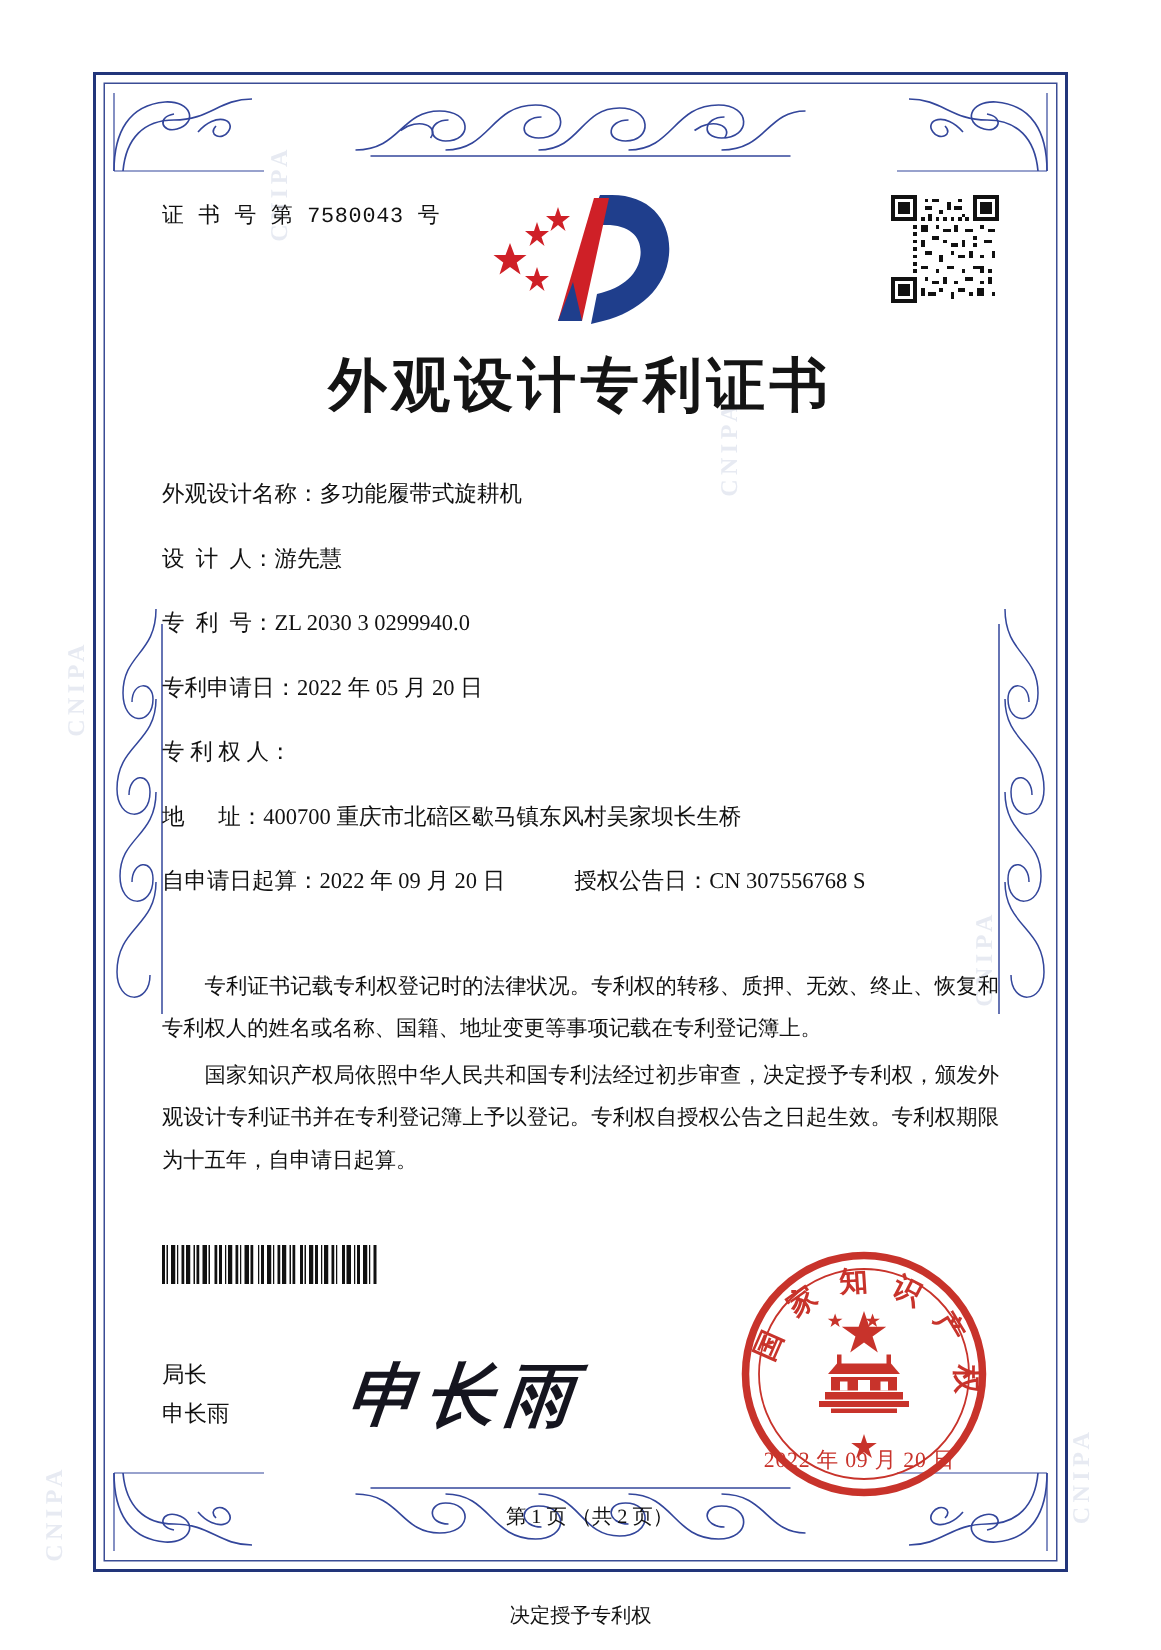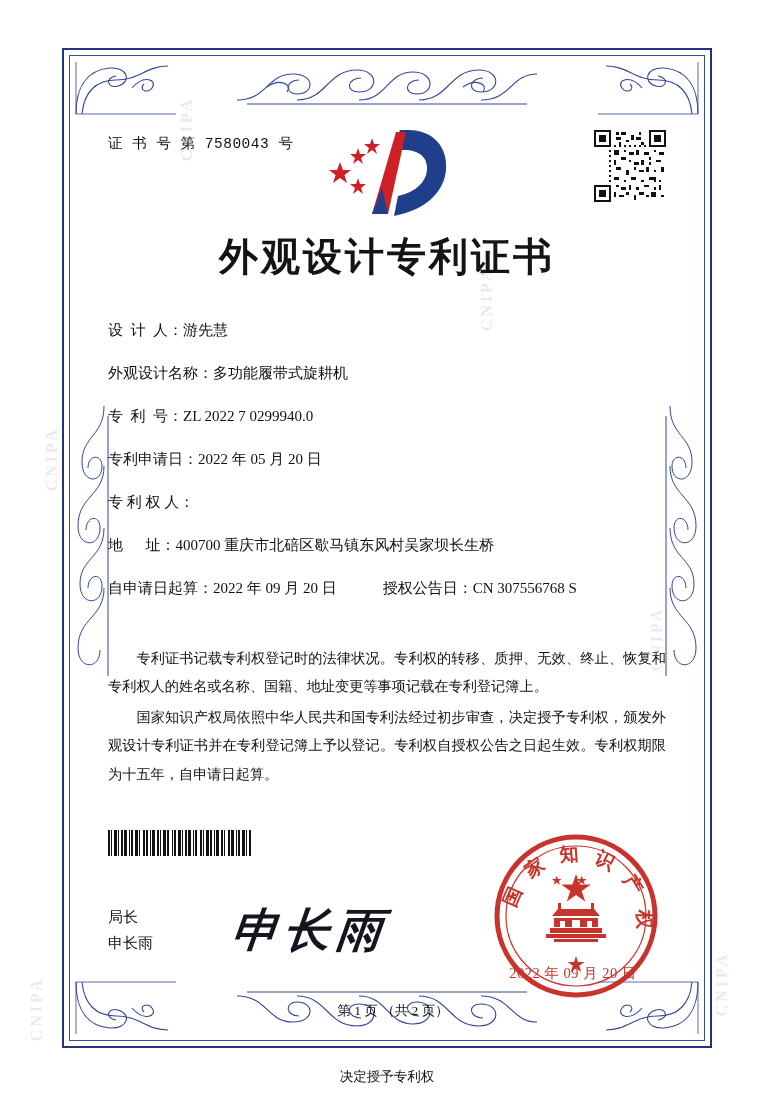--- a/index.html
+++ b/index.html
@@ -480,30 +480,30 @@
           <polygon points="36,52 38,58 44,58 39,62 41,68 36,64 31,68 33,62 28,58 34,58"></polygon>
           <polygon points="50,12 52,18 58,18 53,22 55,28 50,24 45,28 47,22 42,18 48,18"></polygon>
         </g>
       </svg>
     </div>
 
     <div class="title">外观设计专利证书</div>
 
     <div class="fields">
       <div class="field-row">
+        <span class="field-label">外观设计名称：</span>
+        <span class="field-value">多功能履带式旋耕机</span>
+      </div>
+      <div class="field-row">
         <span class="field-label">设  计  人：</span>
         <span class="field-value">游先慧</span>
       </div>
       <div class="field-row">
-        <span class="field-label">外观设计名称：</span>
-        <span class="field-value">多功能履带式旋耕机</span>
-      </div>
-      <div class="field-row">
         <span class="field-label">专  利  号：</span>
-        <span class="field-value">ZL 2022 7 0299940.0</span>
+        <span class="field-value">ZL 2030 3 0299940.0</span>
       </div>
       <div class="field-row">
         <span class="field-label">专利申请日：</span>
         <span class="field-value">2022 年 05 月 20 日</span>
       </div>
       <div class="field-row">
         <span class="field-label">专 利 权 人：</span>
       </div>
       <div class="field-row">
         <span class="field-label">地      址：</span>

